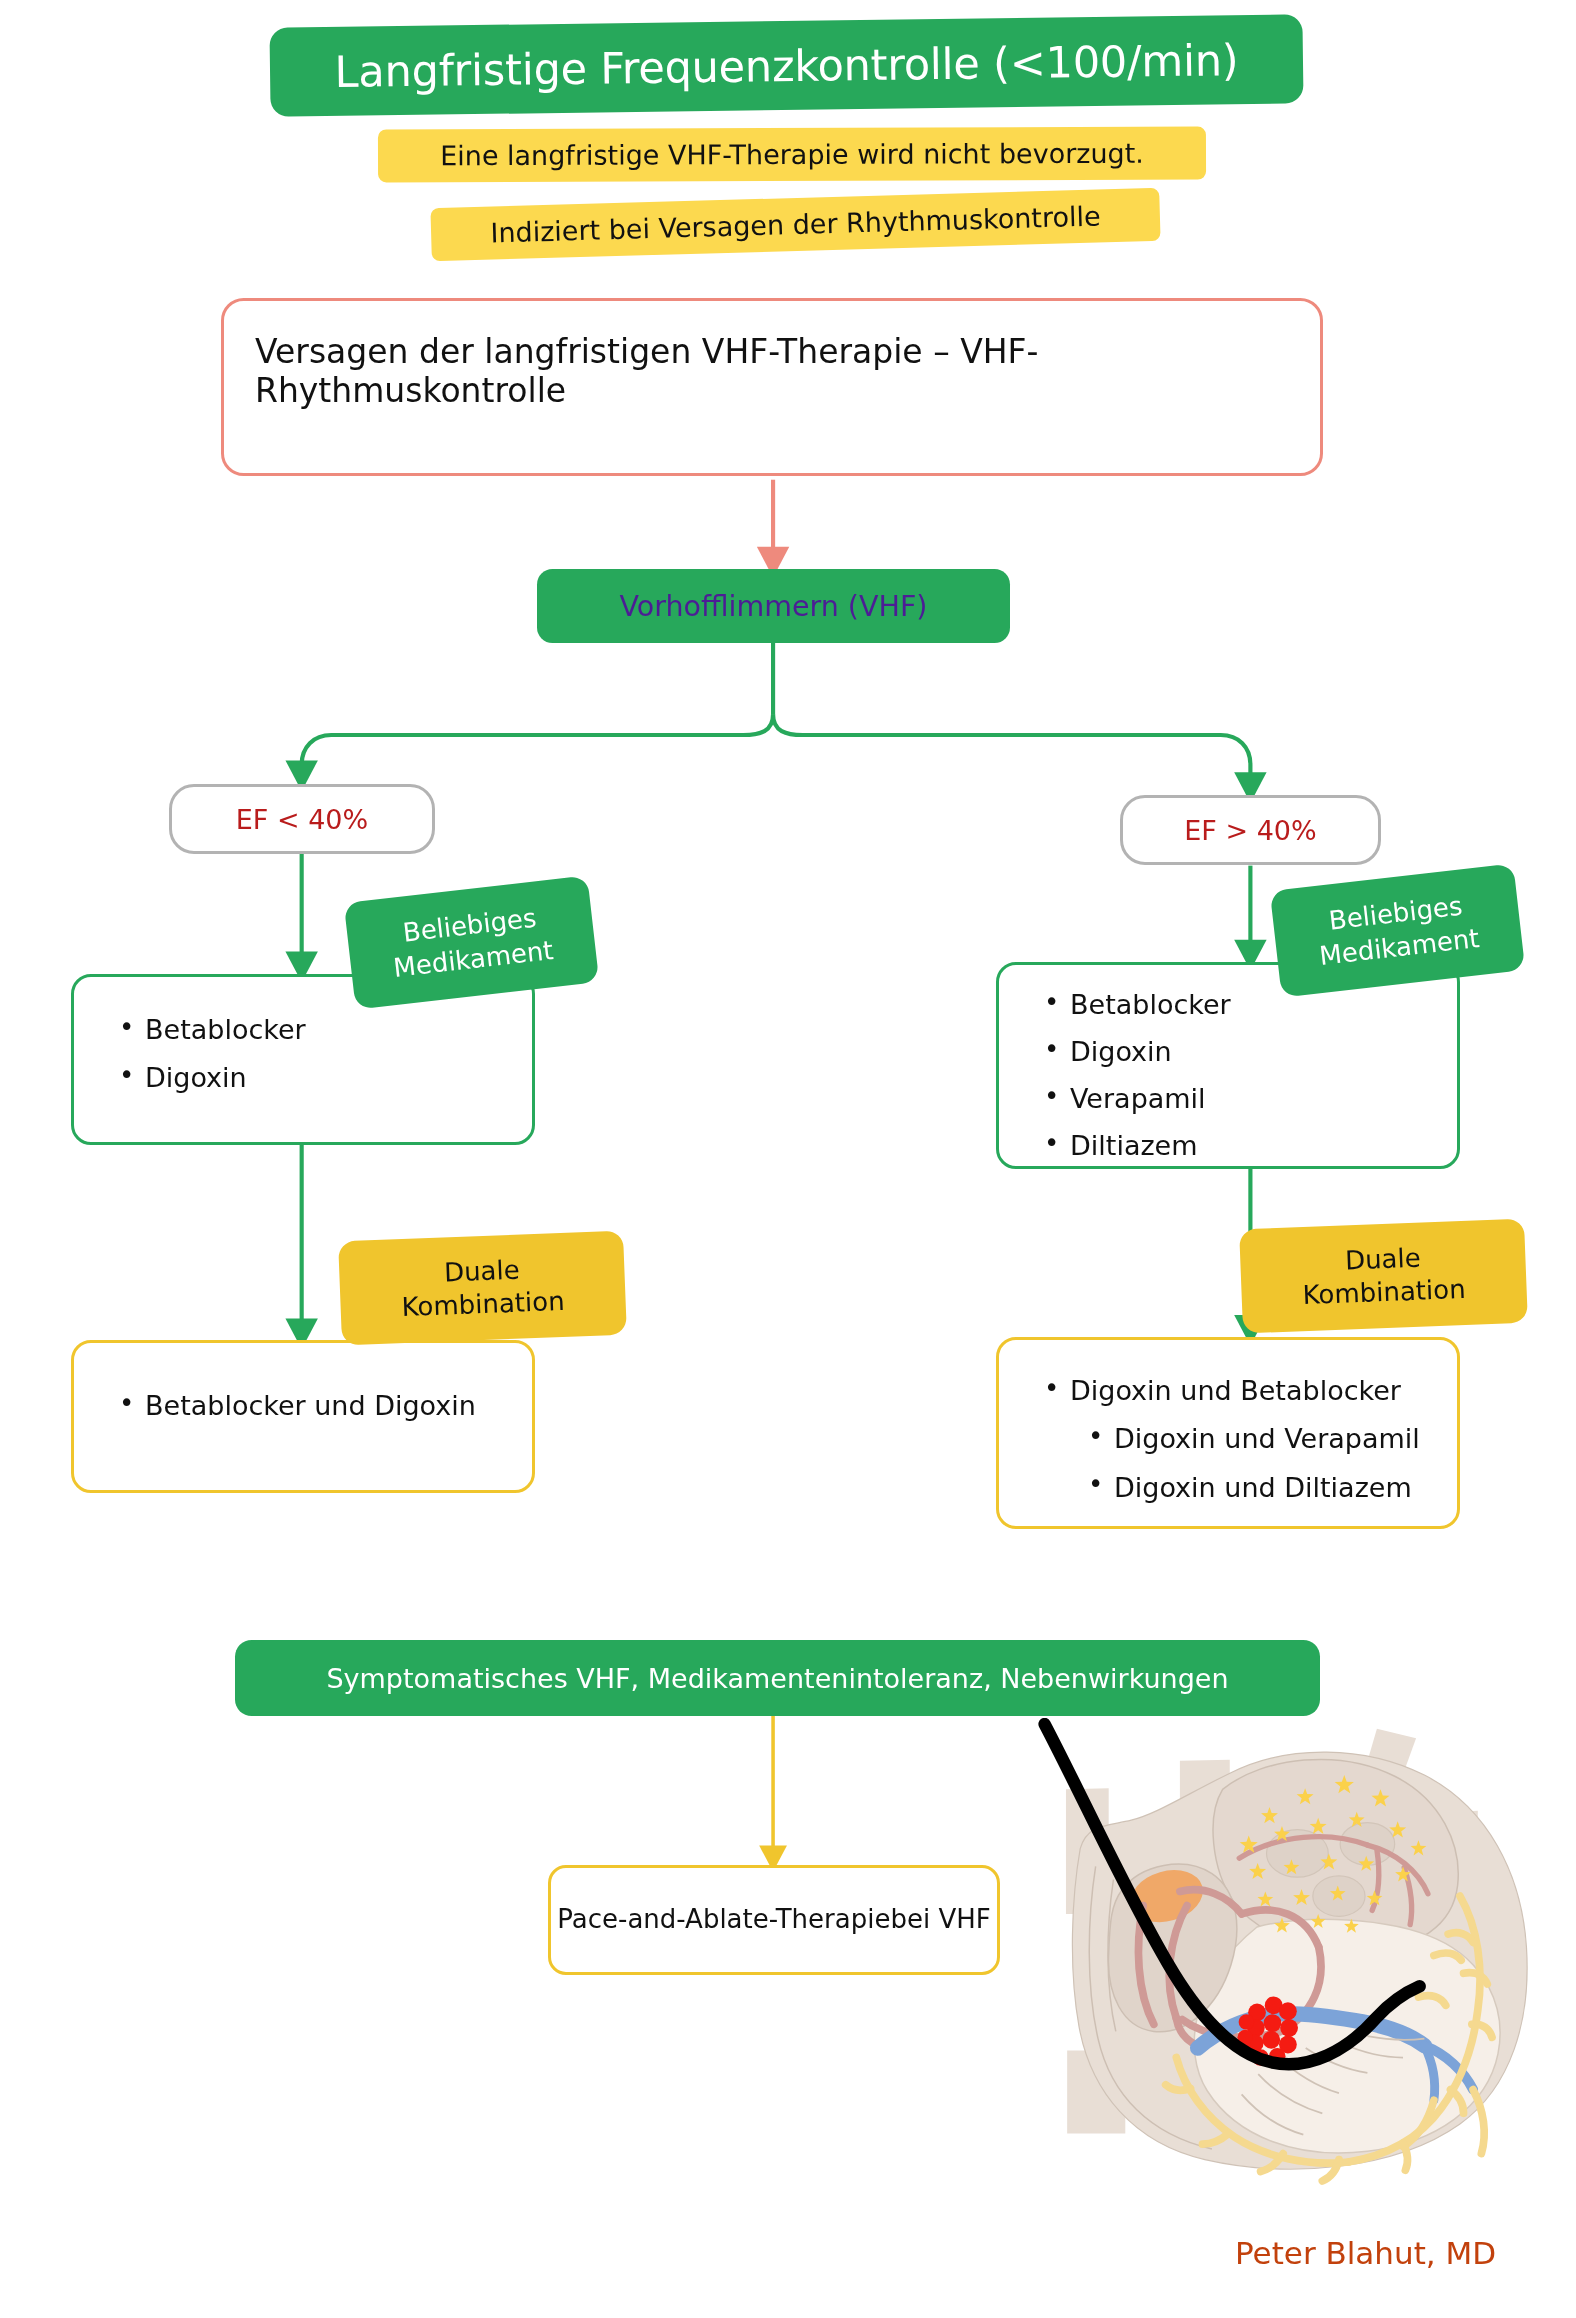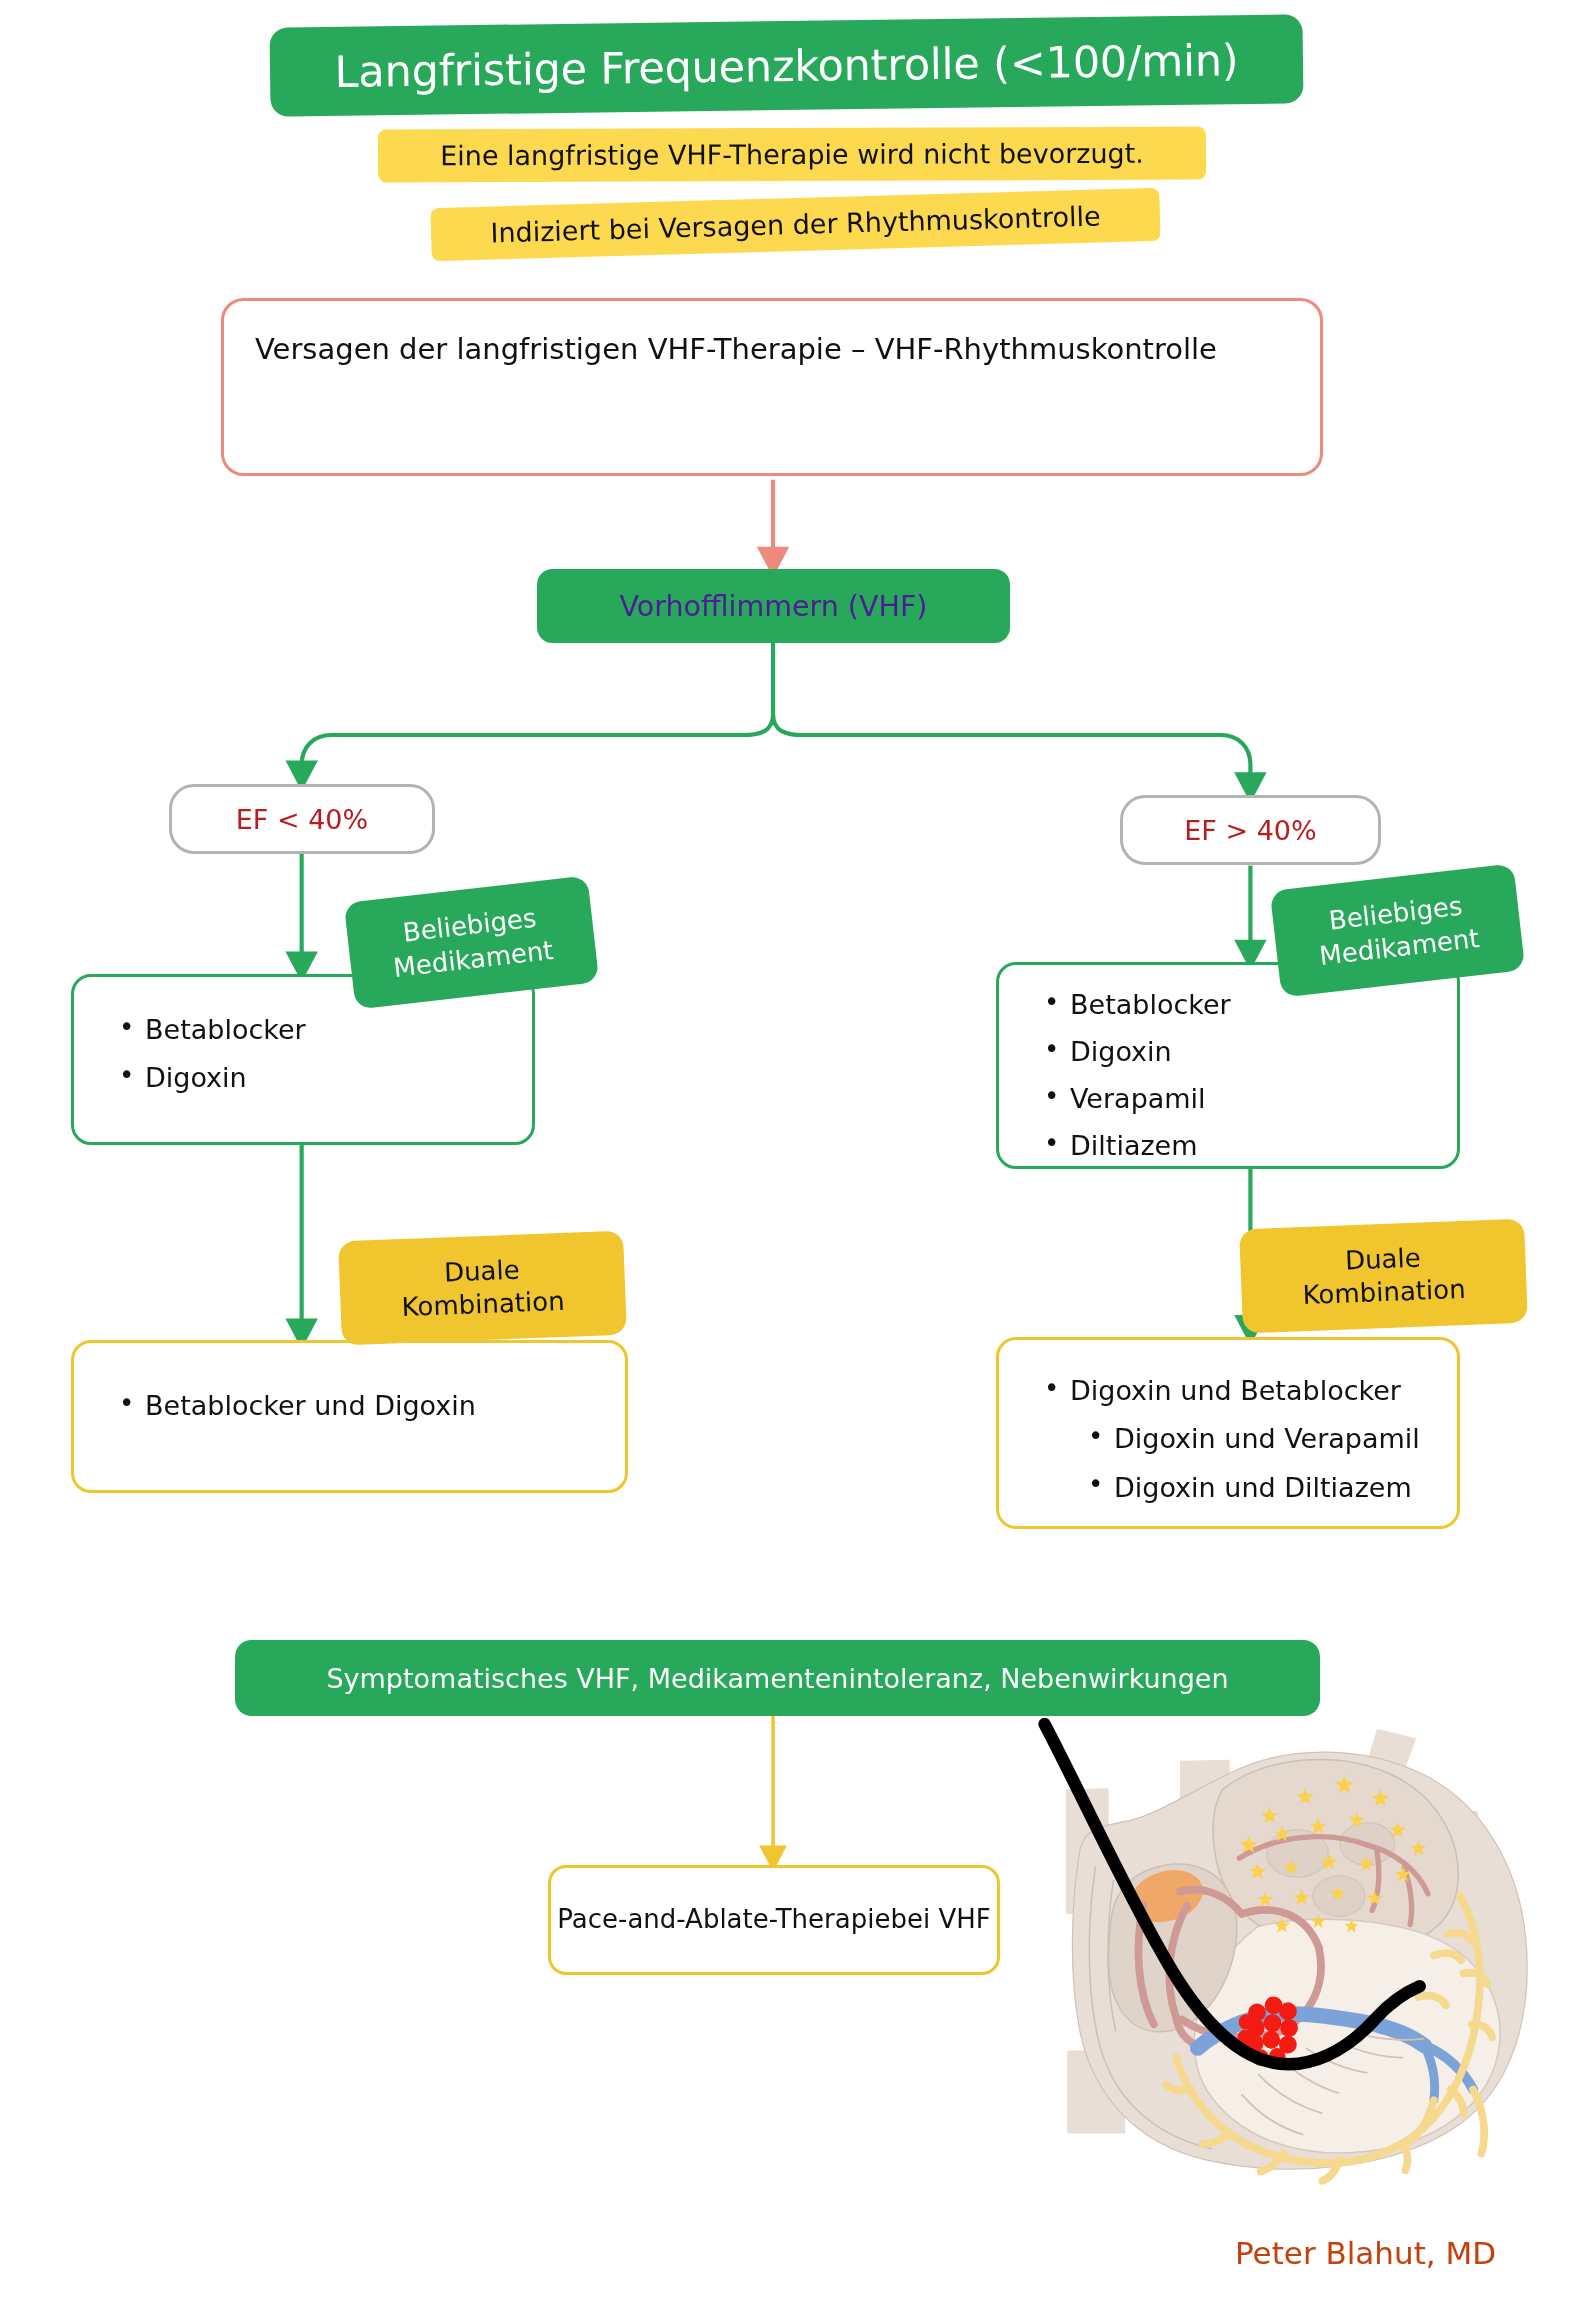--- a/index.html
+++ b/index.html
@@ -29,21 +29,21 @@
   }
   #hl-1{left:378px;top:128px;width:828px;height:53px;font-size:27px;transform:rotate(-0.2deg);}
   #hl-2{left:431px;top:198px;width:729px;height:53px;font-size:27px;transform:rotate(-1.6deg);}
 
   
   #failure-box{
     left:221px;top:298px;width:1102px;height:178px;
     border:3.6px solid #ee8a7d;border-radius:22.6px;background:#ffffff;
     padding:31px 0 0 31px;
   }
-  #failure-box .hdr{font-size:29px;color:#111;}
+  #failure-box .hdr{font-size:33px;color:#111;}
   #failure-box ul{margin:8.3px 0 0 0;padding:0 0 0 33px;list-style:none;}
   #failure-box li{font-size:27px;color:#111;position:relative;margin-top:13px;line-height:1.15;}
   #failure-box li:before{content:"\2022";position:absolute;left:-24px;top:-1.2px;font-size:26px;}
 
   
   #wires{position:absolute;left:0;top:0;width:1577px;height:2319px;pointer-events:none;}
 
   
   #vhf-node{
     left:537px;top:569px;width:473px;height:74px;
@@ -68,21 +68,21 @@
   .listbox li:before{content:"\2022";position:absolute;left:-26px;top:-2.4px;font-size:26px;}
   .green-border{border:3.6px solid #27a85b;}
   .yellow-border{border:3.6px solid #f0c52d;}
 
   #box-left-any{left:71px;top:974px;width:464px;height:171px;padding:39px 0 0 71px;}
   #box-left-any li+li{margin-top:21.4px;}
 
   #box-right-any{left:996px;top:962px;width:464px;height:207px;padding:26px 0 0 71px;}
   #box-right-any li+li{margin-top:20px;}
 
-  #box-left-dual{left:71px;top:1340px;width:557px;height:153px;padding:49px 0 0 71px;}
+  #box-left-dual{left:71px;top:1340px;width:464px;height:153px;padding:49px 0 0 71px;}
 
   #box-right-dual{left:996px;top:1337px;width:464px;height:192px;padding:37px 0 0 71px;}
   #box-right-dual li+li{margin-top:21.4px;margin-left:44px;}
 
   
   .badge{
     border-radius:16.6px;display:flex;flex-direction:column;
     align-items:center;justify-content:center;text-align:center;
     line-height:1.28;
   }

